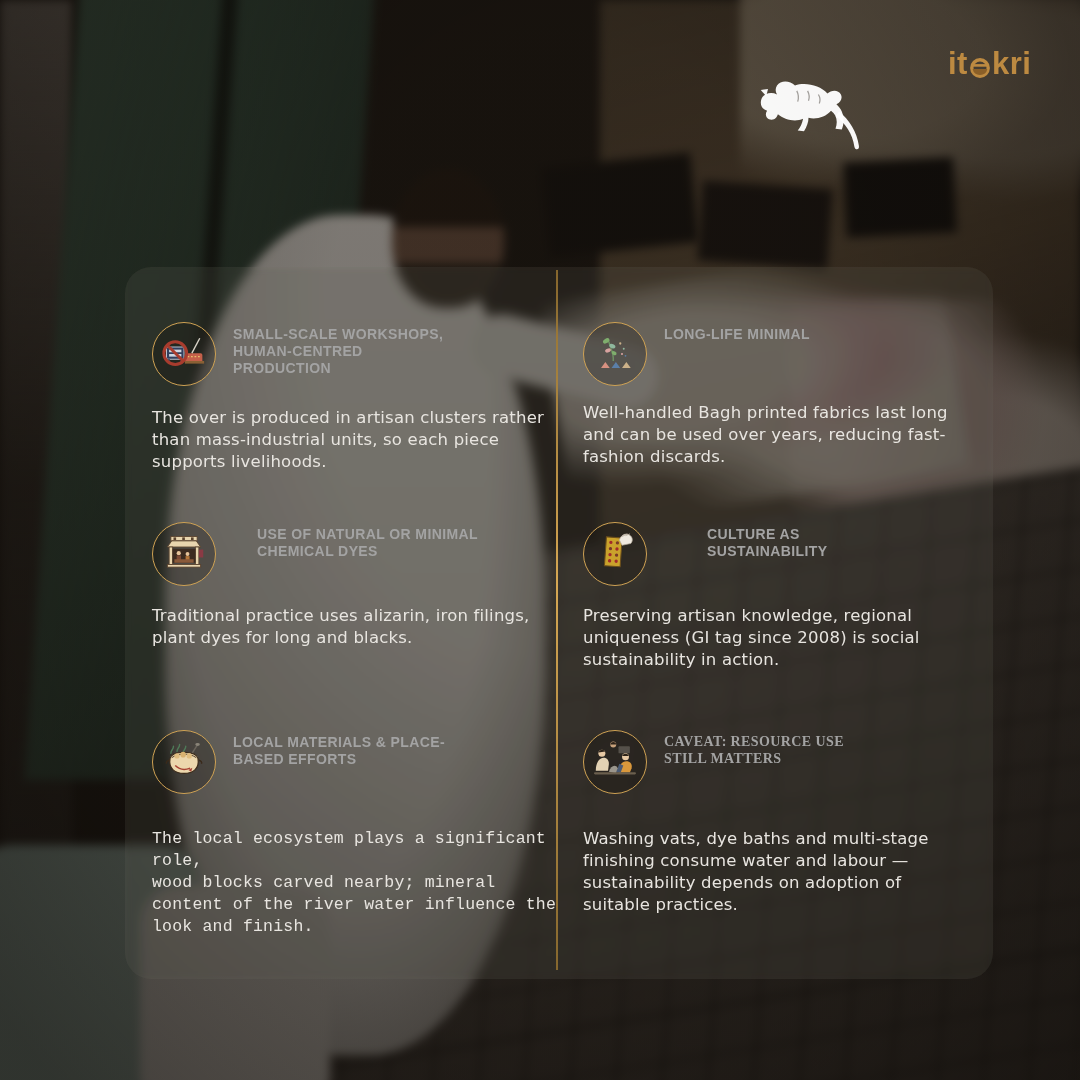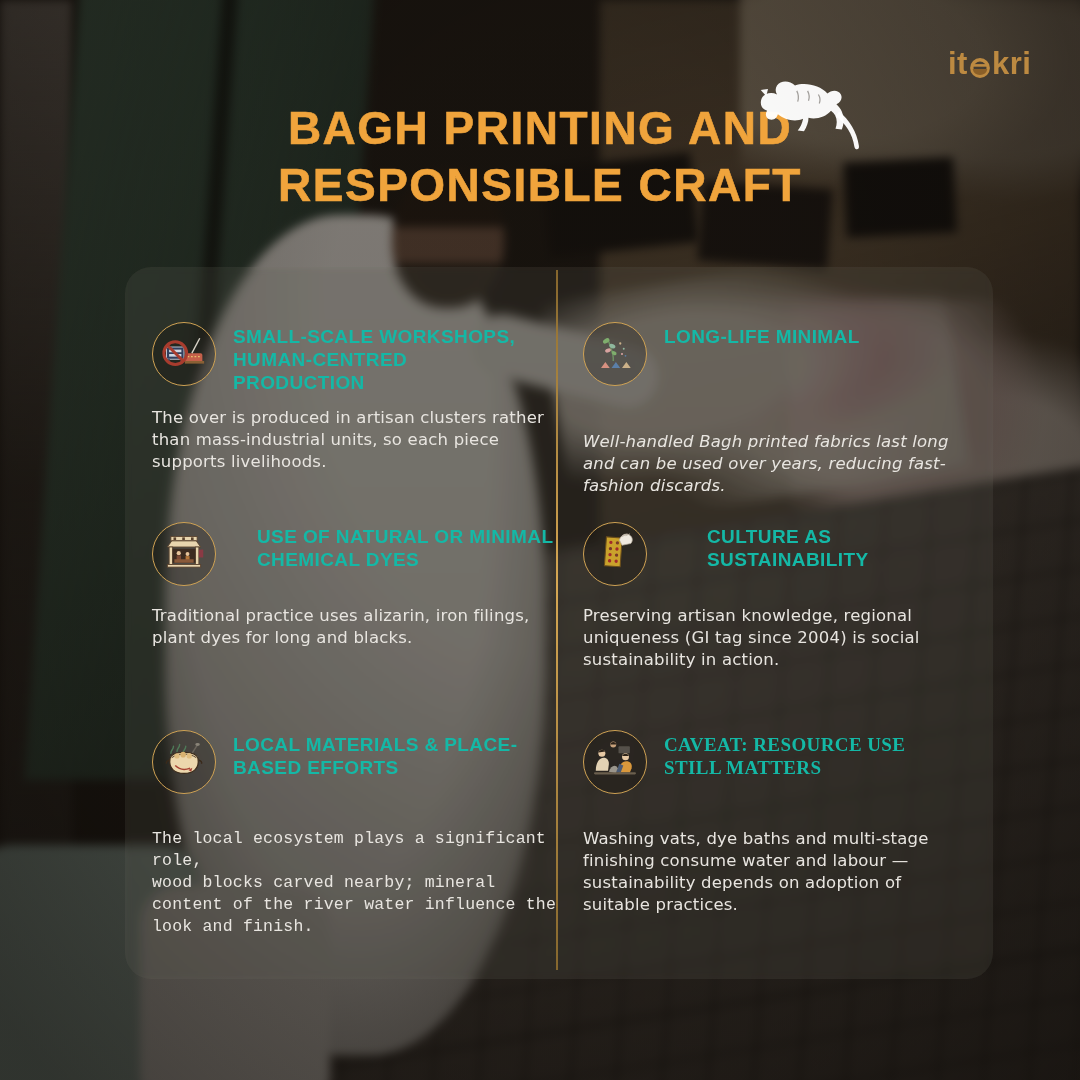--- a/index.html
+++ b/index.html
@@ -70,21 +70,21 @@
     backdrop-filter:blur(3px) brightness(.92);-webkit-backdrop-filter:blur(3px) brightness(.92);}
   .divider{position:absolute;left:556px;top:270px;width:2px;height:700px;
     background:linear-gradient(180deg,#8a6a2e,#dfae56 45%,#8a6a2e);opacity:.95;}
   
   .section{position:absolute;}
   .icon-circle{position:absolute;width:64px;height:64px;border:1.6px solid #cfa254;
     border-radius:50%;box-sizing:border-box;background:rgba(18,14,10,.28);
     display:flex;align-items:center;justify-content:center;}
   .icon-circle svg{width:56px;height:56px;}
   .sec-title{position:absolute;font-family:"Liberation Sans","DejaVu Sans",sans-serif;
-    font-weight:700;font-size:19px;line-height:1.2;letter-spacing:.4px;color:#14b8a6;
+    font-weight:700;font-size:14px;line-height:1.2;letter-spacing:.4px;color:#a3a3a3;
     white-space:pre-line;}
   .sec-body{position:absolute;font-size:16.5px;line-height:1.33;letter-spacing:.2px;
     color:#e8e5e0;white-space:pre-line;}
 </style>
 </head>
 <body>
 
 <div id="canvas">
 
   <div id="bg">
@@ -100,22 +100,20 @@
     <div class="ph print-sheets"></div>
     <div class="ph quilt"></div>
     <div class="ph man-shirt"></div>
     <div class="ph man-head"></div>
     <div class="ph man-arm"></div>
     <div class="ph teal-cloth"></div>
     <div class="ph white-cloth"></div>
     <div class="dim"></div>
   </div>
 
-  <div class="main-title">BAGH PRINTING AND
-RESPONSIBLE CRAFT</div>
 
   <div class="logo">
     <span>it</span>
     <svg width="22" height="25" viewBox="0 0 22 25">
       <circle cx="11" cy="14" r="8.2" fill="none" stroke="#bd8a41" stroke-width="3.4"></circle>
       <path d="M3.6 15 A7.6 7.6 0 0 0 18.4 15 Z" fill="#8a5f28"></path>
       <line x1="2" y1="11.4" x2="20" y2="11.4" stroke="#bd8a41" stroke-width="2.6"></line>
     </svg>
     <span>kri</span>
   </div>
@@ -169,21 +167,21 @@
         <circle cx="38" cy="20" r="1.3" fill="#c9b089"></circle>
           <circle cx="42" cy="26" r="1.1" fill="#8fb79e"></circle>
         <circle cx="40" cy="32" r="1.2" fill="#d8a3a0"></circle>
           <circle cx="44" cy="34" r="1" fill="#5b7fa8"></circle>
         <path d="M16 48 l5 -7 5 7 z" fill="#d79181"></path>
         <path d="M28 48 l5 -7 5 7 z" fill="#5b7fa8"></path>
         <path d="M40 48 l5 -7 5 7 z" fill="#cbb189"></path>
       </svg>
     </div>
     <div class="sec-title" style="left:664px;top:326px;width:305px;">LONG-LIFE MINIMAL</div>
-    <div class="sec-body" style="left:583px;top:431px;width:400px;font-style:italic;">Well-handled Bagh printed fabrics last long
+    <div class="sec-body" style="left:583px;top:402px;width:400px;">Well-handled Bagh printed fabrics last long
 and can be used over years, reducing fast-
 fashion discards.</div>
   </div>
 
   <div class="section">
     <div class="icon-circle" style="left:152px;top:522px;">
       <svg viewBox="0 0 64 64">
         <rect x="17" y="12" width="30" height="5" fill="#e8d5ae" stroke="#5a432e" stroke-width="1"></rect>
         <path d="M13 24 L51 24 L46 17 L18 17 Z" fill="#e8d5ae" stroke="#5a432e" stroke-width="1"></path>
         <rect x="20" y="13" width="3" height="3" fill="#5a432e"></rect>
@@ -221,21 +219,21 @@
           <circle cx="26.5" cy="40" r="1.9" fill="#a22a2a"></circle>
             <circle cx="34" cy="40" r="1.9" fill="#a22a2a"></circle>
         </g>
         <path d="M37 16 C39 10 44 8 48 10 C52 12 53 17 50 20 L40 22 Z" fill="#efe9df" stroke="#b8ae9e" stroke-width="0.8"></path>
         <path d="M40 12 l6 -3 M44 11 l5 -2" stroke="#b8ae9e" stroke-width="1" fill="none"></path>
       </svg>
     </div>
     <div class="sec-title" style="left:664px;top:526px;width:305px;margin-left:43px;">CULTURE AS
 SUSTAINABILITY</div>
     <div class="sec-body" style="left:583px;top:605px;width:400px;">Preserving artisan knowledge, regional
-uniqueness (GI tag since 2004) is social
+uniqueness (GI tag since 2008) is social
 sustainability in action.</div>
   </div>
 
   <div class="section">
     <div class="icon-circle" style="left:152px;top:730px;">
       <svg viewBox="0 0 64 64">
         <path d="M20 14 c0 4 -3 4 -3 8 M27 12 c0 4 -3 4 -3 8 M34 14 c0 4 -3 4 -3 8" stroke="#4f7a58" stroke-width="1.6" fill="none" stroke-linecap="round"></path>
         <line x1="47" y1="13" x2="38" y2="27" stroke="#6b655c" stroke-width="1.7"></line>
         <ellipse cx="47.5" cy="12" rx="2.6" ry="1.7" fill="#8a8478"></ellipse>
         <path d="M15 30 q-4 1 -3 4 M49 30 q4 1 3 4" stroke="#3a2a1a" stroke-width="1.6" fill="none"></path>

